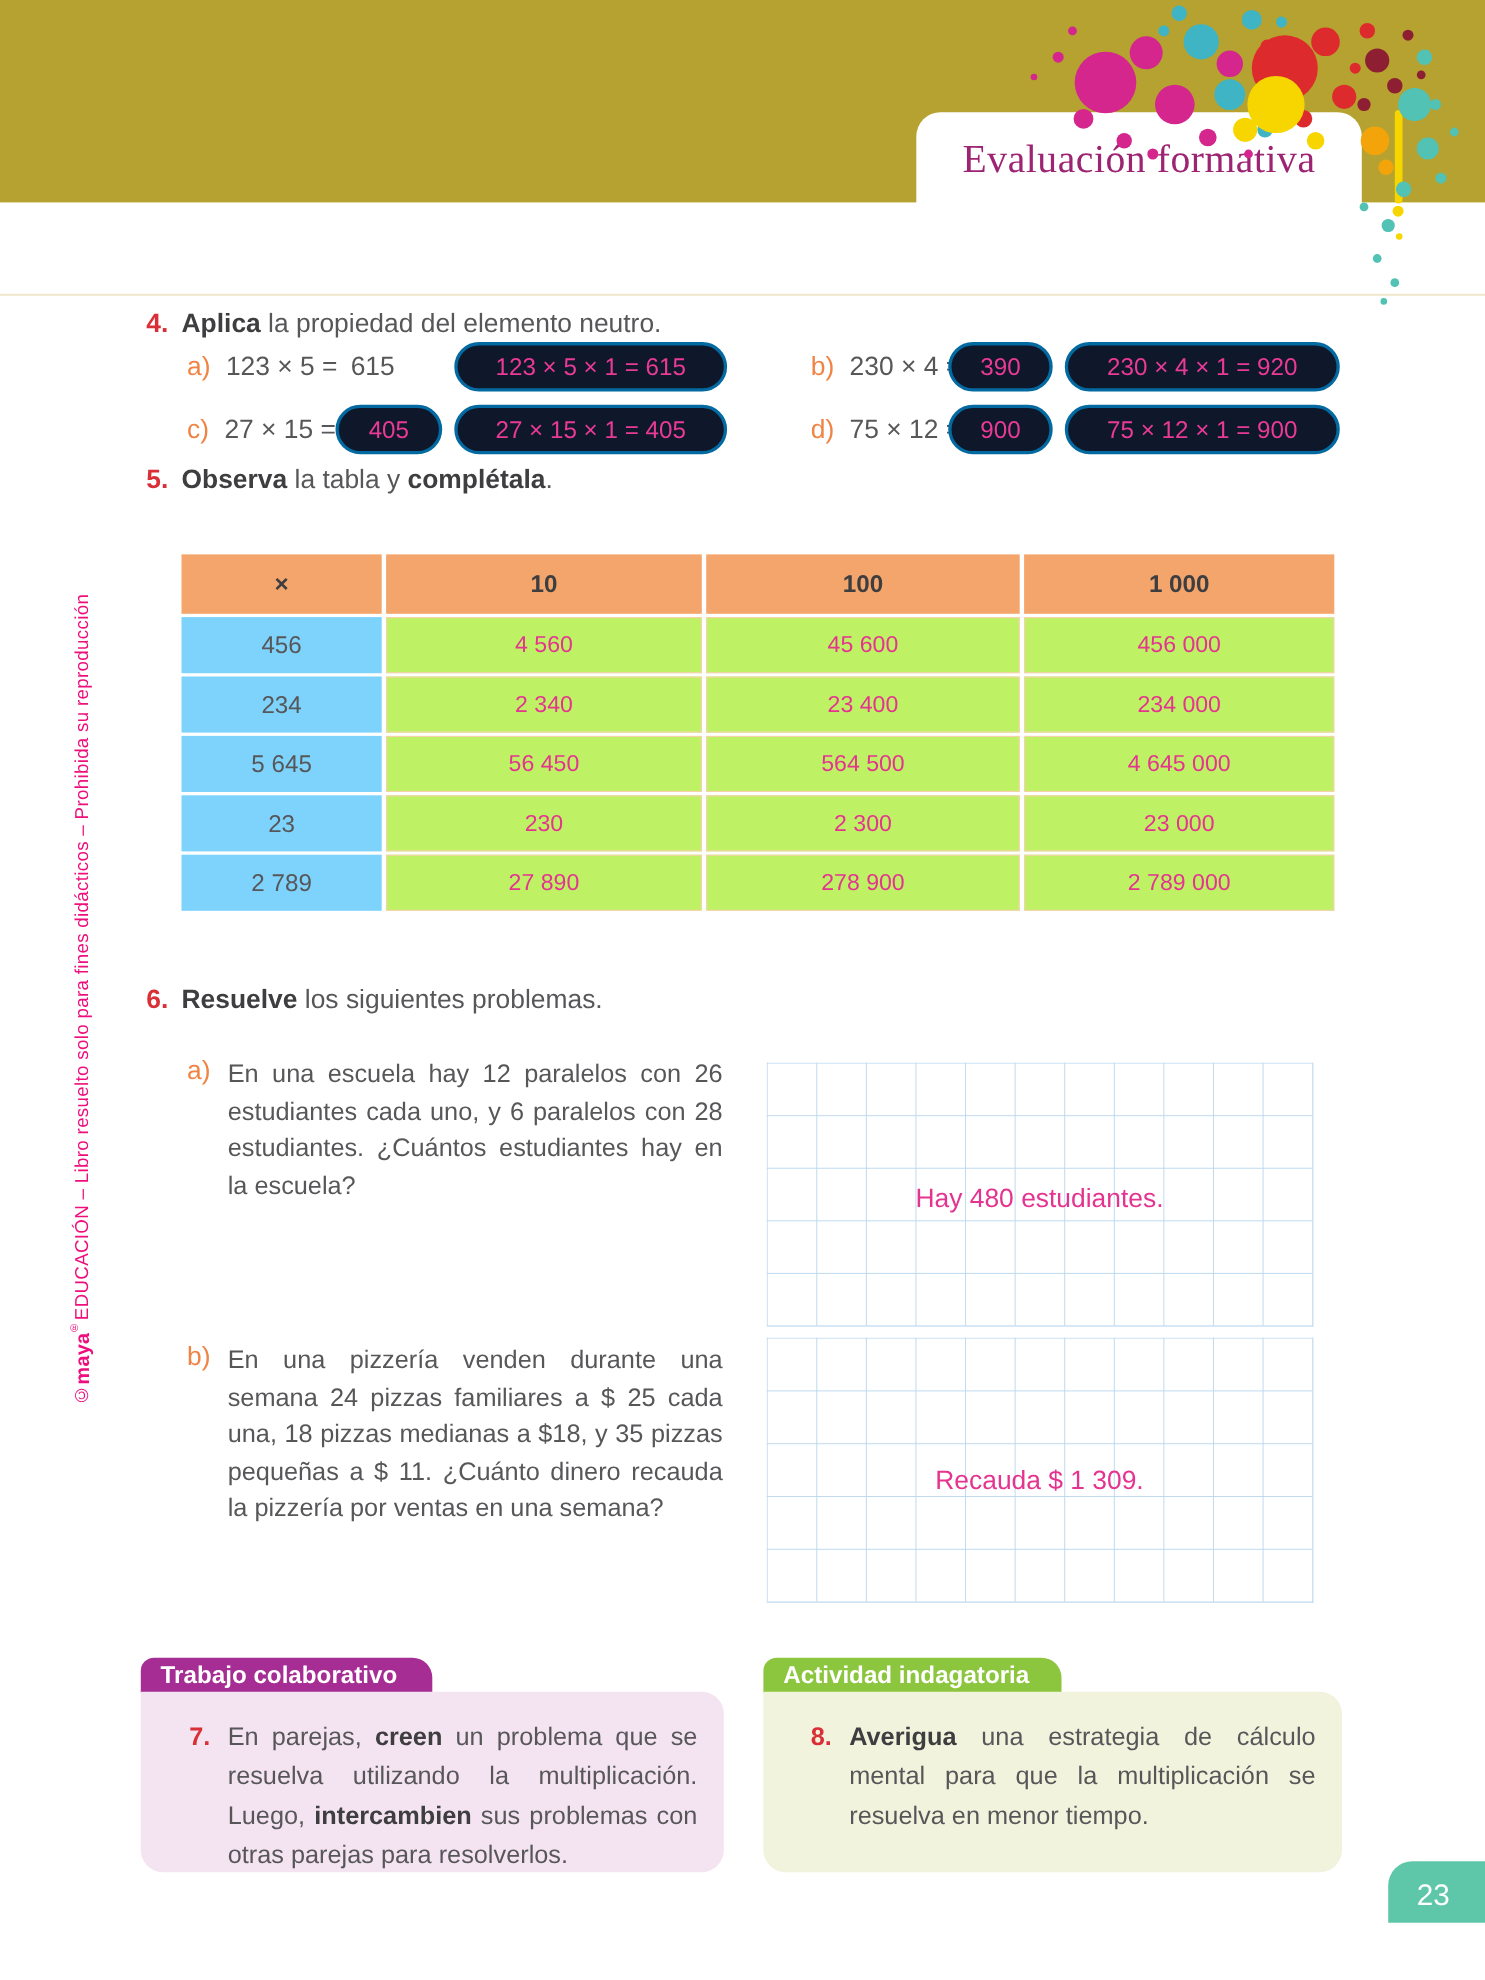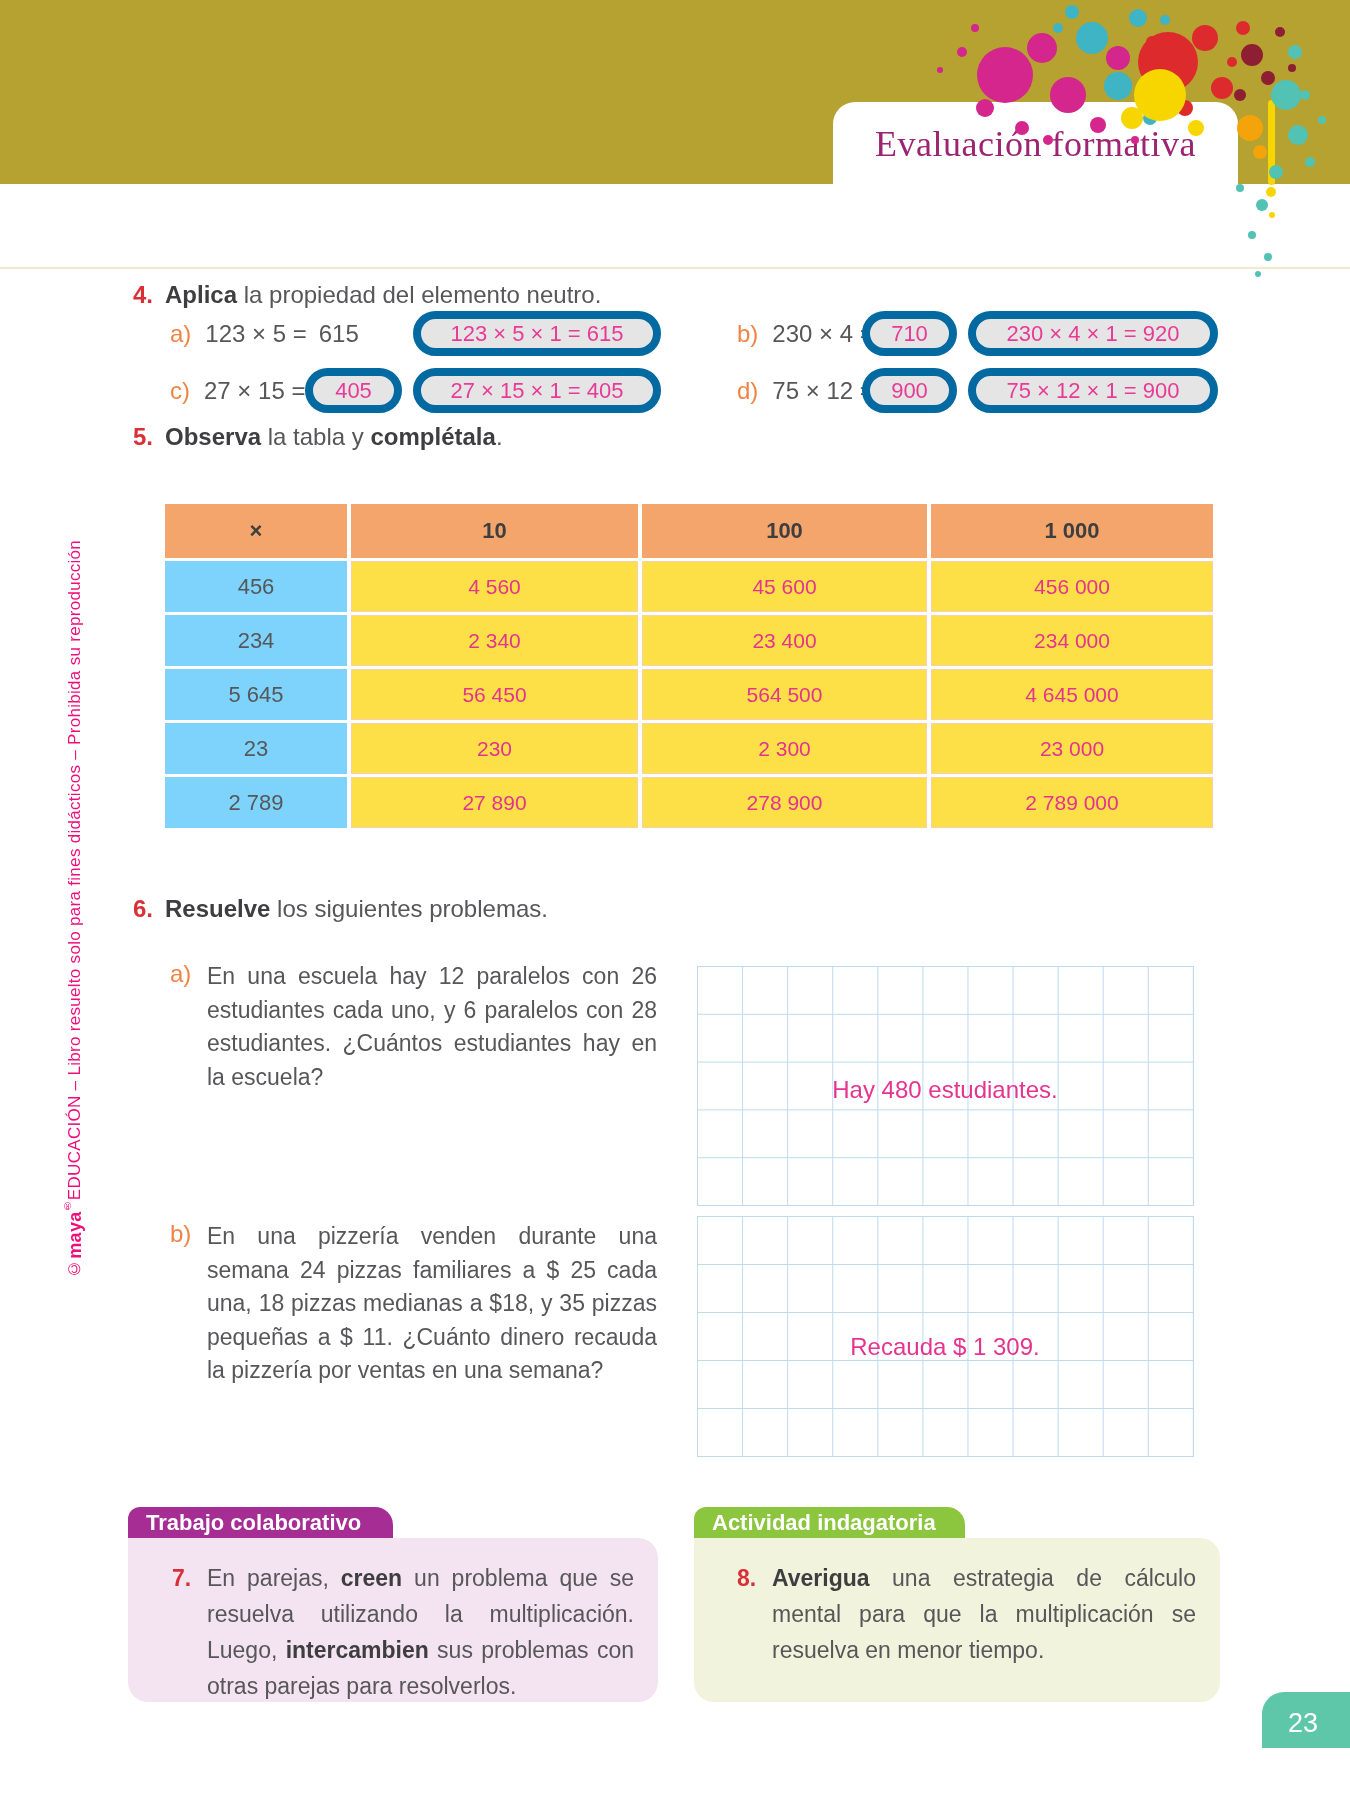--- a/index.html
+++ b/index.html
@@ -28,38 +28,38 @@
   .heading .bold{color:#3e3e40;font-weight:bold;}
   .h-ex4{left:133px;top:280px;}
   .h-ex5{left:133px;top:422px;}
   .h-ex6{left:133px;top:894px;}
 
   
   .eqline{position:absolute;font-size:24px;line-height:34px;color:#57575a;white-space:nowrap;}
   .eqline .letter{color:#f08445;margin-right:14px;}
   .eq-a{left:170px;top:317px;} .eq-b{left:737px;top:317px;}
   .eq-c{left:170px;top:374px;} .eq-d{left:737px;top:374px;}
-  .pill{position:absolute;height:45px;box-sizing:border-box;border:8px solid #0369a1;border-radius:24px;
-    background:#e5e5e5;display:flex;align-items:center;justify-content:center;
+  .pill{position:absolute;height:45px;box-sizing:border-box;border:3px solid #0369a1;border-radius:24px;
+    background:#0f172a;display:flex;align-items:center;justify-content:center;
     font-size:22px;color:#e93a96;white-space:nowrap;}
   .pill-a-large{left:413px;top:311px;width:248px;}
   .pill-b-small{left:862px;top:311px;width:95px;}
   .pill-b-large{left:968px;top:311px;width:250px;}
   .pill-c-small{left:305px;top:368px;width:97px;}
   .pill-c-large{left:413px;top:368px;width:248px;}
   .pill-d-small{left:862px;top:368px;width:95px;}
   .pill-d-large{left:968px;top:368px;width:250px;}
 
   
   .mult-table{position:absolute;left:161px;top:501px;border-collapse:separate;border-spacing:4px 3px;}
   .mult-table th{background:#f3a56b;color:#3e3e40;font-size:22px;font-weight:bold;height:52px;text-align:center;}
   .mult-table th.c0{width:180px;} .mult-table th.c1{width:285px;margin-left:32px;} .mult-table th.c2{width:283px;} .mult-table th.c3{width:280px;}
   .mult-table td{height:47px;text-align:center;font-size:22px;}
   .mult-table td.factor{background:#7dd3fc;color:#57575a;}
-  .mult-table td.val{background:#fde047;border:1px solid #f7d1ac;color:#e53390;font-size:21px;}
+  .mult-table td.val{background:#bef264;border:1px solid #f7d1ac;color:#e53390;font-size:21px;}
 
   
   .prob-label{position:absolute;font-size:24px;color:#f08445;}
   .prob-text{position:absolute;width:450px;margin:0;font-size:23px;line-height:33.5px;color:#57575a;
     text-align:justify;}
   .lab-a{left:170px;top:960px;} .txt-a{left:207px;top:960px;}
   .lab-b{left:170px;top:1220px;} .txt-b{left:207px;top:1220px;}
   .answer-grid{position:absolute;width:496px;
     background-image:linear-gradient(to right,#bfd9ef 1px,transparent 1px),
                      linear-gradient(to bottom,#bfd9ef 1px,transparent 1px);
@@ -185,21 +185,21 @@
     <span class="letter">b)</span><span>230 × 4 =</span>
   </div>
   <div class="eqline eq-c">
     <span class="letter">c)</span><span>27 × 15 =</span>
   </div>
   <div class="eqline eq-d">
     <span class="letter">d)</span><span>75 × 12 =</span>
   </div>
 
   <div class="pill pill-a-large">123 × 5 × 1 = 615</div>
-  <div class="pill pill-b-small">710</div>
+  <div class="pill pill-b-small">390</div>
   <div class="pill pill-b-large">230 × 4 × 1 = 920</div>
   <div class="pill pill-c-small">405</div>
   <div class="pill pill-c-large">27 × 15 × 1 = 405</div>
   <div class="pill pill-d-small">900</div>
   <div class="pill pill-d-large">75 × 12 × 1 = 900</div>
 
   <div class="heading h-ex5">
     <span class="num">5.</span><span class="bold">Observa</span><span> la tabla y </span><span class="bold">complétala</span><span>.</span>
   </div>
 

